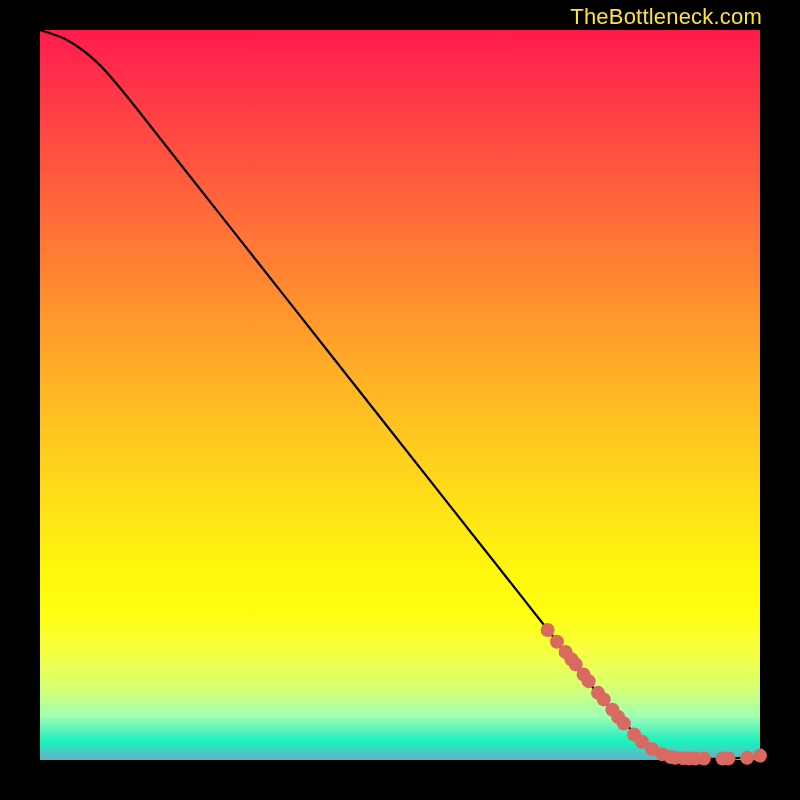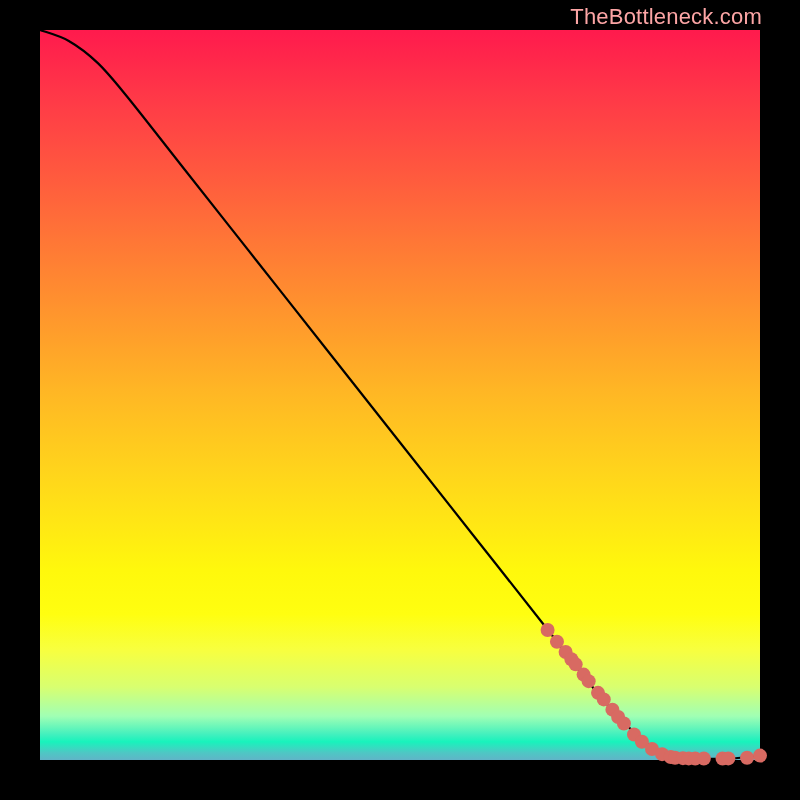--- a/index.html
+++ b/index.html
@@ -50,21 +50,21 @@
     left: 0;
     top: 0;
     width: 720px;
     height: 730px;
     overflow: visible;
   }
   .watermark {
     position: absolute;
     top: 4px;
     right: 38px;
-    color: #fca5a5;
+    color: #fde047;
     font-size: 22px;
     letter-spacing: 0.2px;
     font-weight: 500;
     user-select: none;
   }
 </style>
 </head>
 <body>
 
 <div class="frame">

